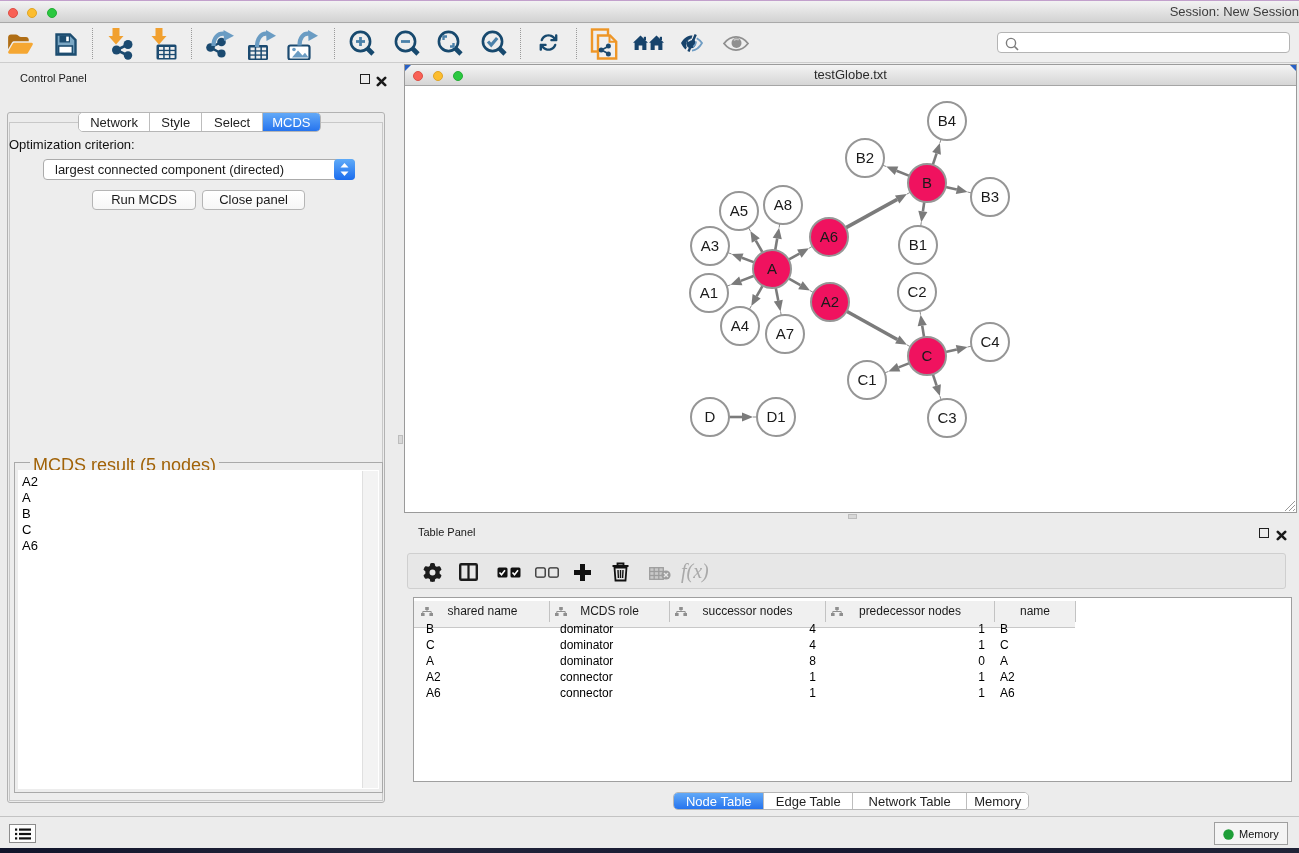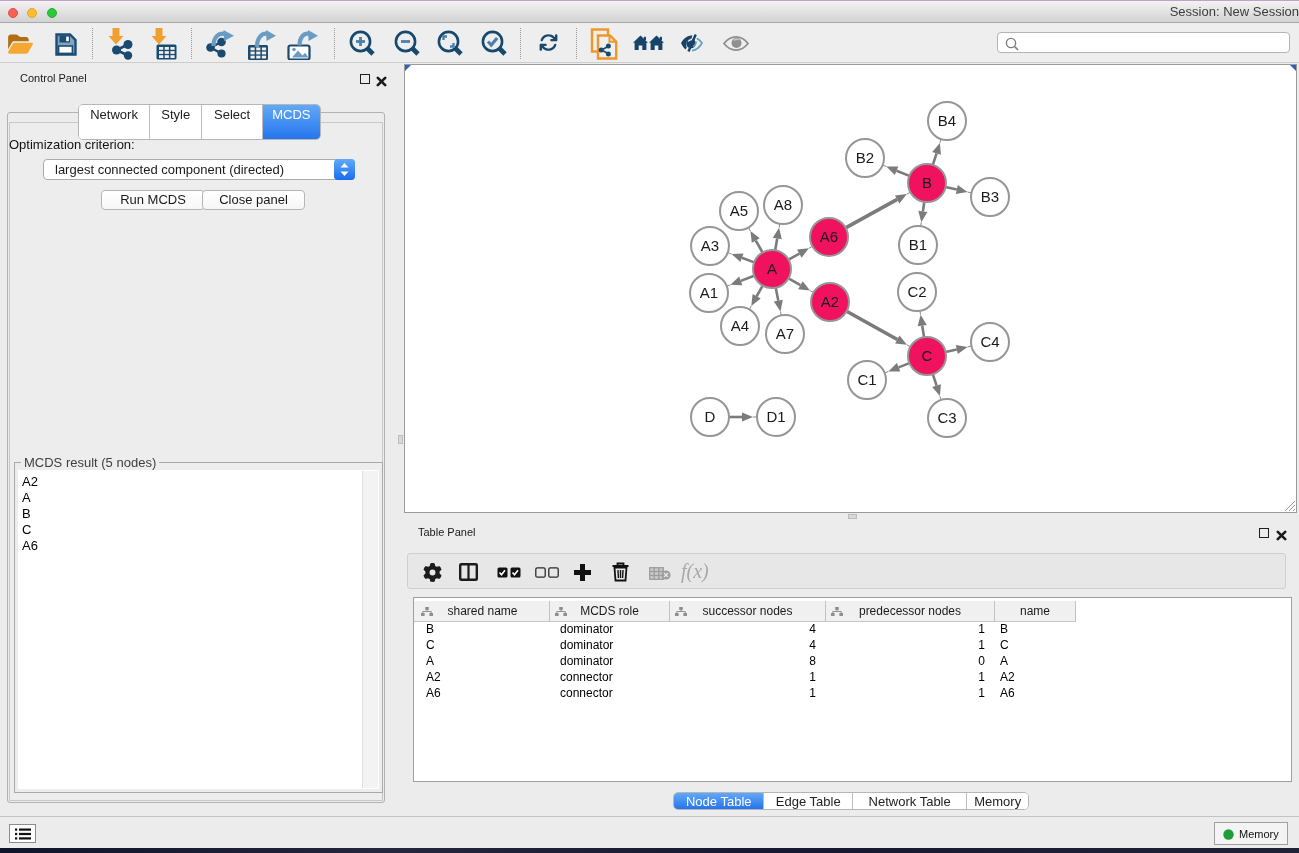--- a/index.html
+++ b/index.html
@@ -43,21 +43,21 @@
 #mcdslist div { padding-left:4px; height:16px; line-height:16px; }
 
 
 #netwin { left:404px; top:64px; width:893px; height:449px; background:#fff; border:1px solid #9a9a9a; }
 #nettitle { left:0; top:0; width:100%; height:21px; background:linear-gradient(#f4f4f4,#d6d6d6); border-bottom:1px solid #a5a5a5; }
 #nettitle .title { width:100%; text-align:center; font-size:13px; color:#2b2b2b; line-height:20px; }
 
 
 #tp-toolbar { left:407px; top:553px; width:879px; height:36px; background:#e7e7e7; border:1px solid #cfcfcf; border-radius:3px; }
 #tp-table { left:413px; top:597px; width:879px; height:185px; background:#fff; border:1px solid #9f9f9f; }
-#tp-header { left:0px; top:3px; width:661px; height:21px; background:#f0f0f0; border-bottom:1px solid #c8c8c8; }
+#tp-header { left:0px; top:3px; width:661px; height:27px; background:#f0f0f0; border-bottom:1px solid #c8c8c8; }
 #tp-header .col { position:absolute; top:0; height:21px; border-right:1px solid #c3c3c3; font-size:12px; color:#1a1a1a; text-align:center; line-height:21px; }
 .trow { position:absolute; font-size:12px; color:#000; height:16px; line-height:16px; }
 #memorybtn { left:1214px; top:822px; width:74px; height:23px; background:#f4f4f4; border:1px solid #9f9f9f; font-size:11px; color:#111; }
 #listbtn { left:9px; top:824px; width:27px; height:19px; background:#fdfdfd; border:1px solid #8c8c8c; }
 </style>
 </head>
 <body>
 
 <div id="titlebar" class="abs">
   <div class="title">Session: New Session</div>
@@ -236,54 +236,60 @@
 <div class="abs" style="left:376px;top:73px"><svg width="11" height="11" viewBox="0 0 11 11">
       <g stroke="#1a1a1a" stroke-width="2.6" stroke-linecap="round">
         <line x1="1.8" y1="1.8" x2="9.2" y2="9.2"></line>
         <line x1="9.2" y1="1.8" x2="1.8" y2="9.2"></line>
       </g>
     </svg></div>
 
 <div id="cp-outer" class="abs"></div>
 <div id="cp-inner" class="abs"></div>
 
-<div class="abs seg" style="left:78px;top:104px;width:243px;height:36px">
+<div class="abs seg" style="left:78px;top:112px;width:243px;height:20px">
   <div style="width:72px;line-height:19px">Network</div>
   <div style="width:53px;line-height:19px">Style</div>
   <div style="width:61px;line-height:19px">Select</div>
   <div class="sel" style="width:58px;line-height:19px">MCDS</div>
 </div>
 
 <div class="abs" style="left:9px;top:137px;width:400px;text-align:left;font-size:13px;color:#111">Optimization criterion:</div>
 <div id="combo" class="abs">largest connected component (directed)
   <div class="stepper">
     <svg width="21" height="21" viewBox="0 0 21 21">
       <path d="M6.5 8.5 L10.5 4 L14.5 8.5 Z" fill="#fff"></path>
       <path d="M6.5 12.5 L10.5 17 L14.5 12.5 Z" fill="#fff"></path>
     </svg>
   </div>
 </div>
-<div class="btn abs" style="left:101px;top:190px;width:104px">Run MCDS</div>
+<div class="btn abs" style="left:92px;top:190px;width:104px">Run MCDS</div>
 <div class="btn abs" style="left:202px;top:190px;width:103px">Close panel</div>
 
 <div id="mcdsbox" class="abs"></div>
-<div class="abs" style="left:21px;top:455px;background:#ededed;padding:0 3px;font-size:13px;color:#404040">MCDS result (5 nodes)</div>
+<div class="abs" style="left:30px;top:455px;background:#ededed;padding:0 3px;font-size:18px;color:#a16207">MCDS result (5 nodes)</div>
 <div id="mcdslist" class="abs">
   <div>A2</div>
     <div>A</div>
     <div>B</div>
     <div>C</div>
     <div>A6</div>
 </div>
 <div class="abs" style="left:362px;top:471px;width:16px;height:317px;background:#f3f3f3;border-left:1px solid #e0e0e0"></div>
 
 <div class="abs" style="left:398px;top:435px;width:5px;height:9px;background:#d8d8d8;border:1px solid #bdbdbd"></div>
 <div class="abs" style="left:848px;top:514px;width:9px;height:5px;background:#d8d8d8;border:1px solid #bdbdbd"></div>
 
 <div id="netwin" class="abs">
+  <div id="nettitle" class="abs">
+    <div class="title">testGlobe.txt</div>
+    <div class="tl abs" style="left:8px;top:6px;background:#f96156;border:0.5px solid #dd4f46;"></div>
+    <div class="tl abs" style="left:28px;top:6px;background:#fcbd2f;border:0.5px solid #e0a525;"></div>
+    <div class="tl abs" style="left:48px;top:6px;background:#2bc840;border:0.5px solid #24ad36;"></div>
+  </div>
   <svg class="abs" style="left:0;top:0" width="6" height="6" viewBox="0 0 6 6">
       <path d="M0 0 L6 0 L0 6 Z" fill="#2961c6"></path>
     </svg>
   <svg class="abs" style="right:0;top:0" width="6" height="6" viewBox="0 0 6 6">
       <path d="M6 0 L0 0 L6 6 Z" fill="#2961c6"></path>
     </svg>
   <svg id="graph" class="abs" style="left:0px;top:22px" width="891" height="425" viewBox="0 0 891 425" font-family="Liberation Sans, sans-serif">
   <g transform="translate(0,-1)">
 <line x1="357.6" y1="166.5" x2="350.8" y2="154.6" stroke="#7b7b7b" stroke-width="2.6"></line>
 <path d="M345.4 145.0 L354.8 152.3 L346.8 156.8 Z" fill="#7b7b7b"></path>

